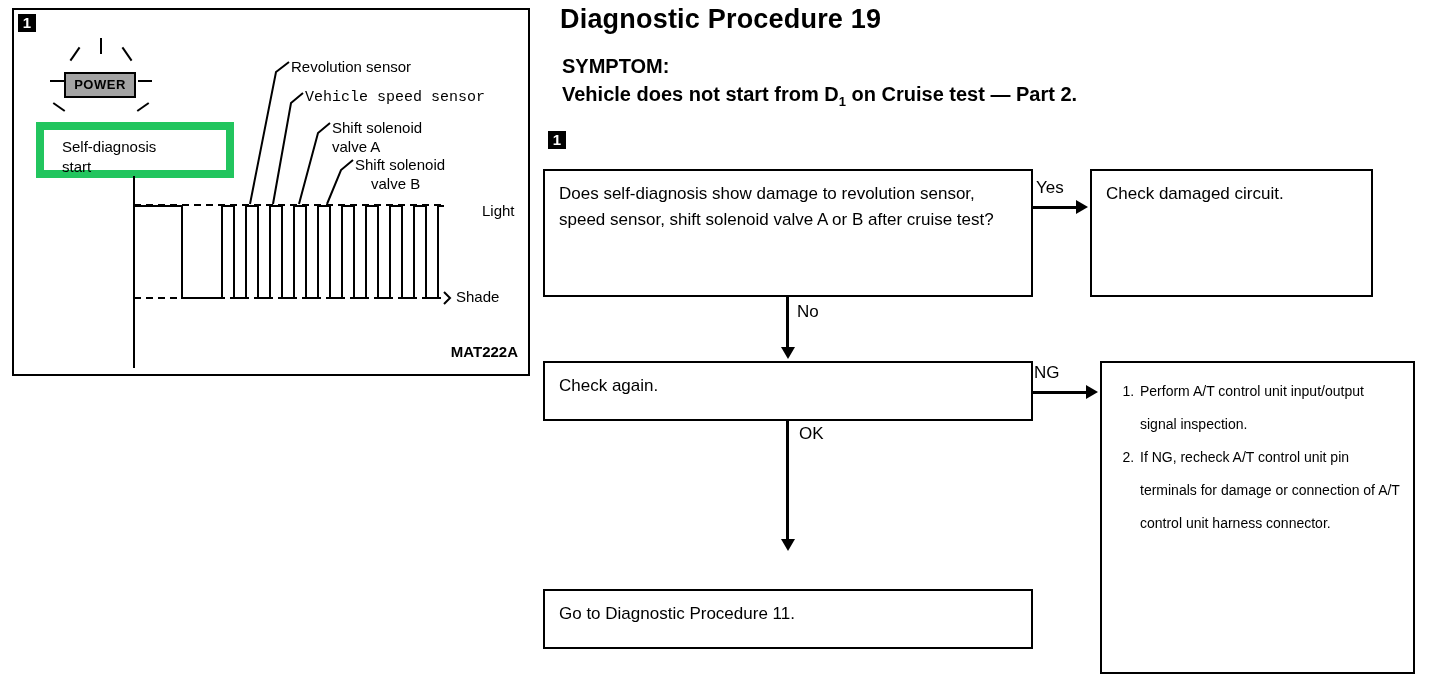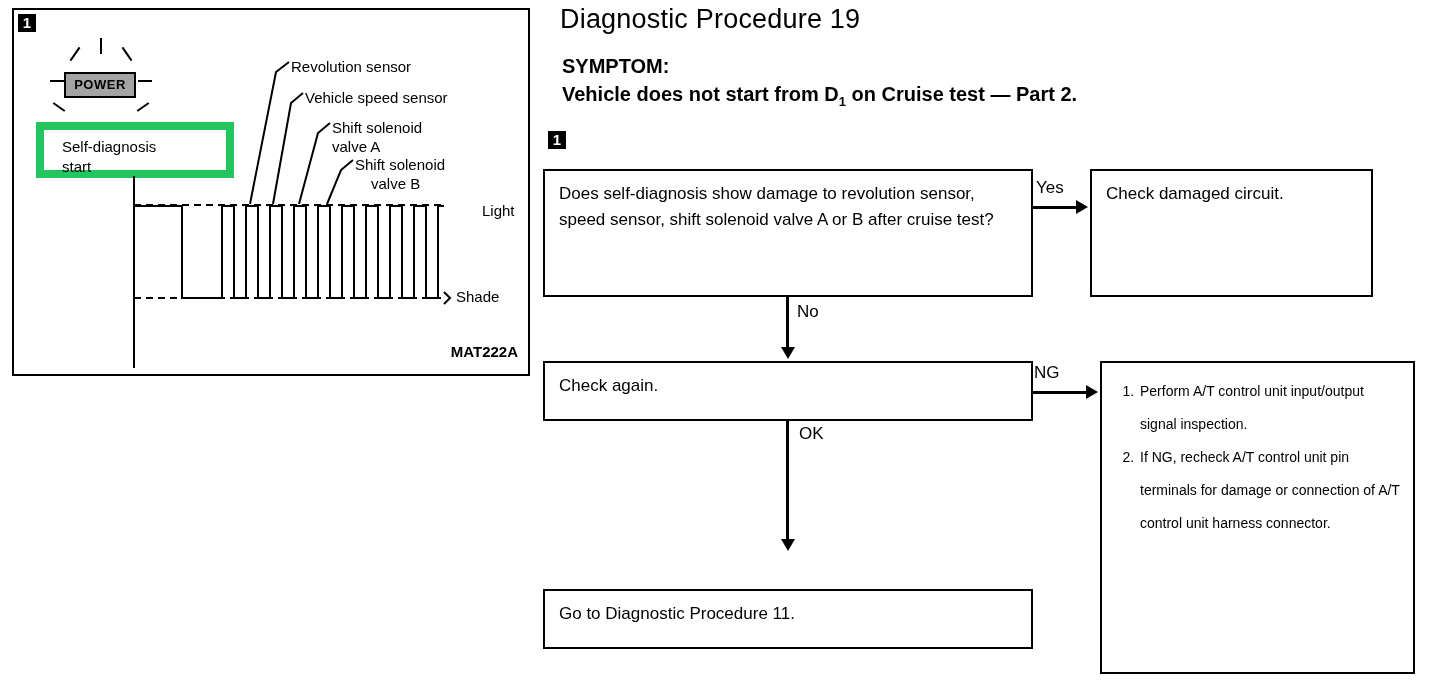--- a/index.html
+++ b/index.html
@@ -94,21 +94,21 @@
     font-size: 15px;
     font-weight: bold;
   }
 
   
   #title {
     position: absolute;
     left: 560px;
     top: 4px;
     font-size: 27px;
-    font-weight: normal;
+    font-weight: bold;
     letter-spacing: 0.2px;
   }
   #symptom-label {
     position: absolute;
     left: 562px;
     top: 55px;
     font-size: 20px;
     font-weight: bold;
   }
   #symptom-text {
@@ -219,21 +219,21 @@
   <div class="ray" style="left:122px; top:96px; width:14px; height:2px; transform:rotate(-35deg);"></div>
 
   <div id="power-box">POWER</div>
 
   <div id="self-diag-box">
     <div>Self-diagnosis</div>
     <div>start</div>
   </div>
 
   <div class="lead-label" style="left:277px; top:47px;">Revolution sensor</div>
-  <div class="lead-label" style="left:291px; top:78px;">Vehicle speed sensor</div>
+  <div class="lead-label" style="left:291px; top:78px;font-family:Liberation Mono, monospace;">Vehicle speed sensor</div>
   <div class="lead-label" style="left:318px; top:108px;">Shift solenoid</div>
   <div class="lead-label" style="left:318px; top:127px;">valve A</div>
   <div class="lead-label" style="left:341px; top:145px;">Shift solenoid</div>
   <div class="lead-label" style="left:357px; top:164px;">valve B</div>
 
   <div class="lead-label" style="left:468px; top:191px;">Light</div>
   <div class="lead-label" style="left:442px; top:277px;">Shade</div>
 
   <svg style="position:absolute; left:0; top:0; width:514px; height:364px;" viewBox="0 0 514 364" xmlns="http://www.w3.org/2000/svg">
     <g fill="none" stroke="#000" stroke-width="2">

